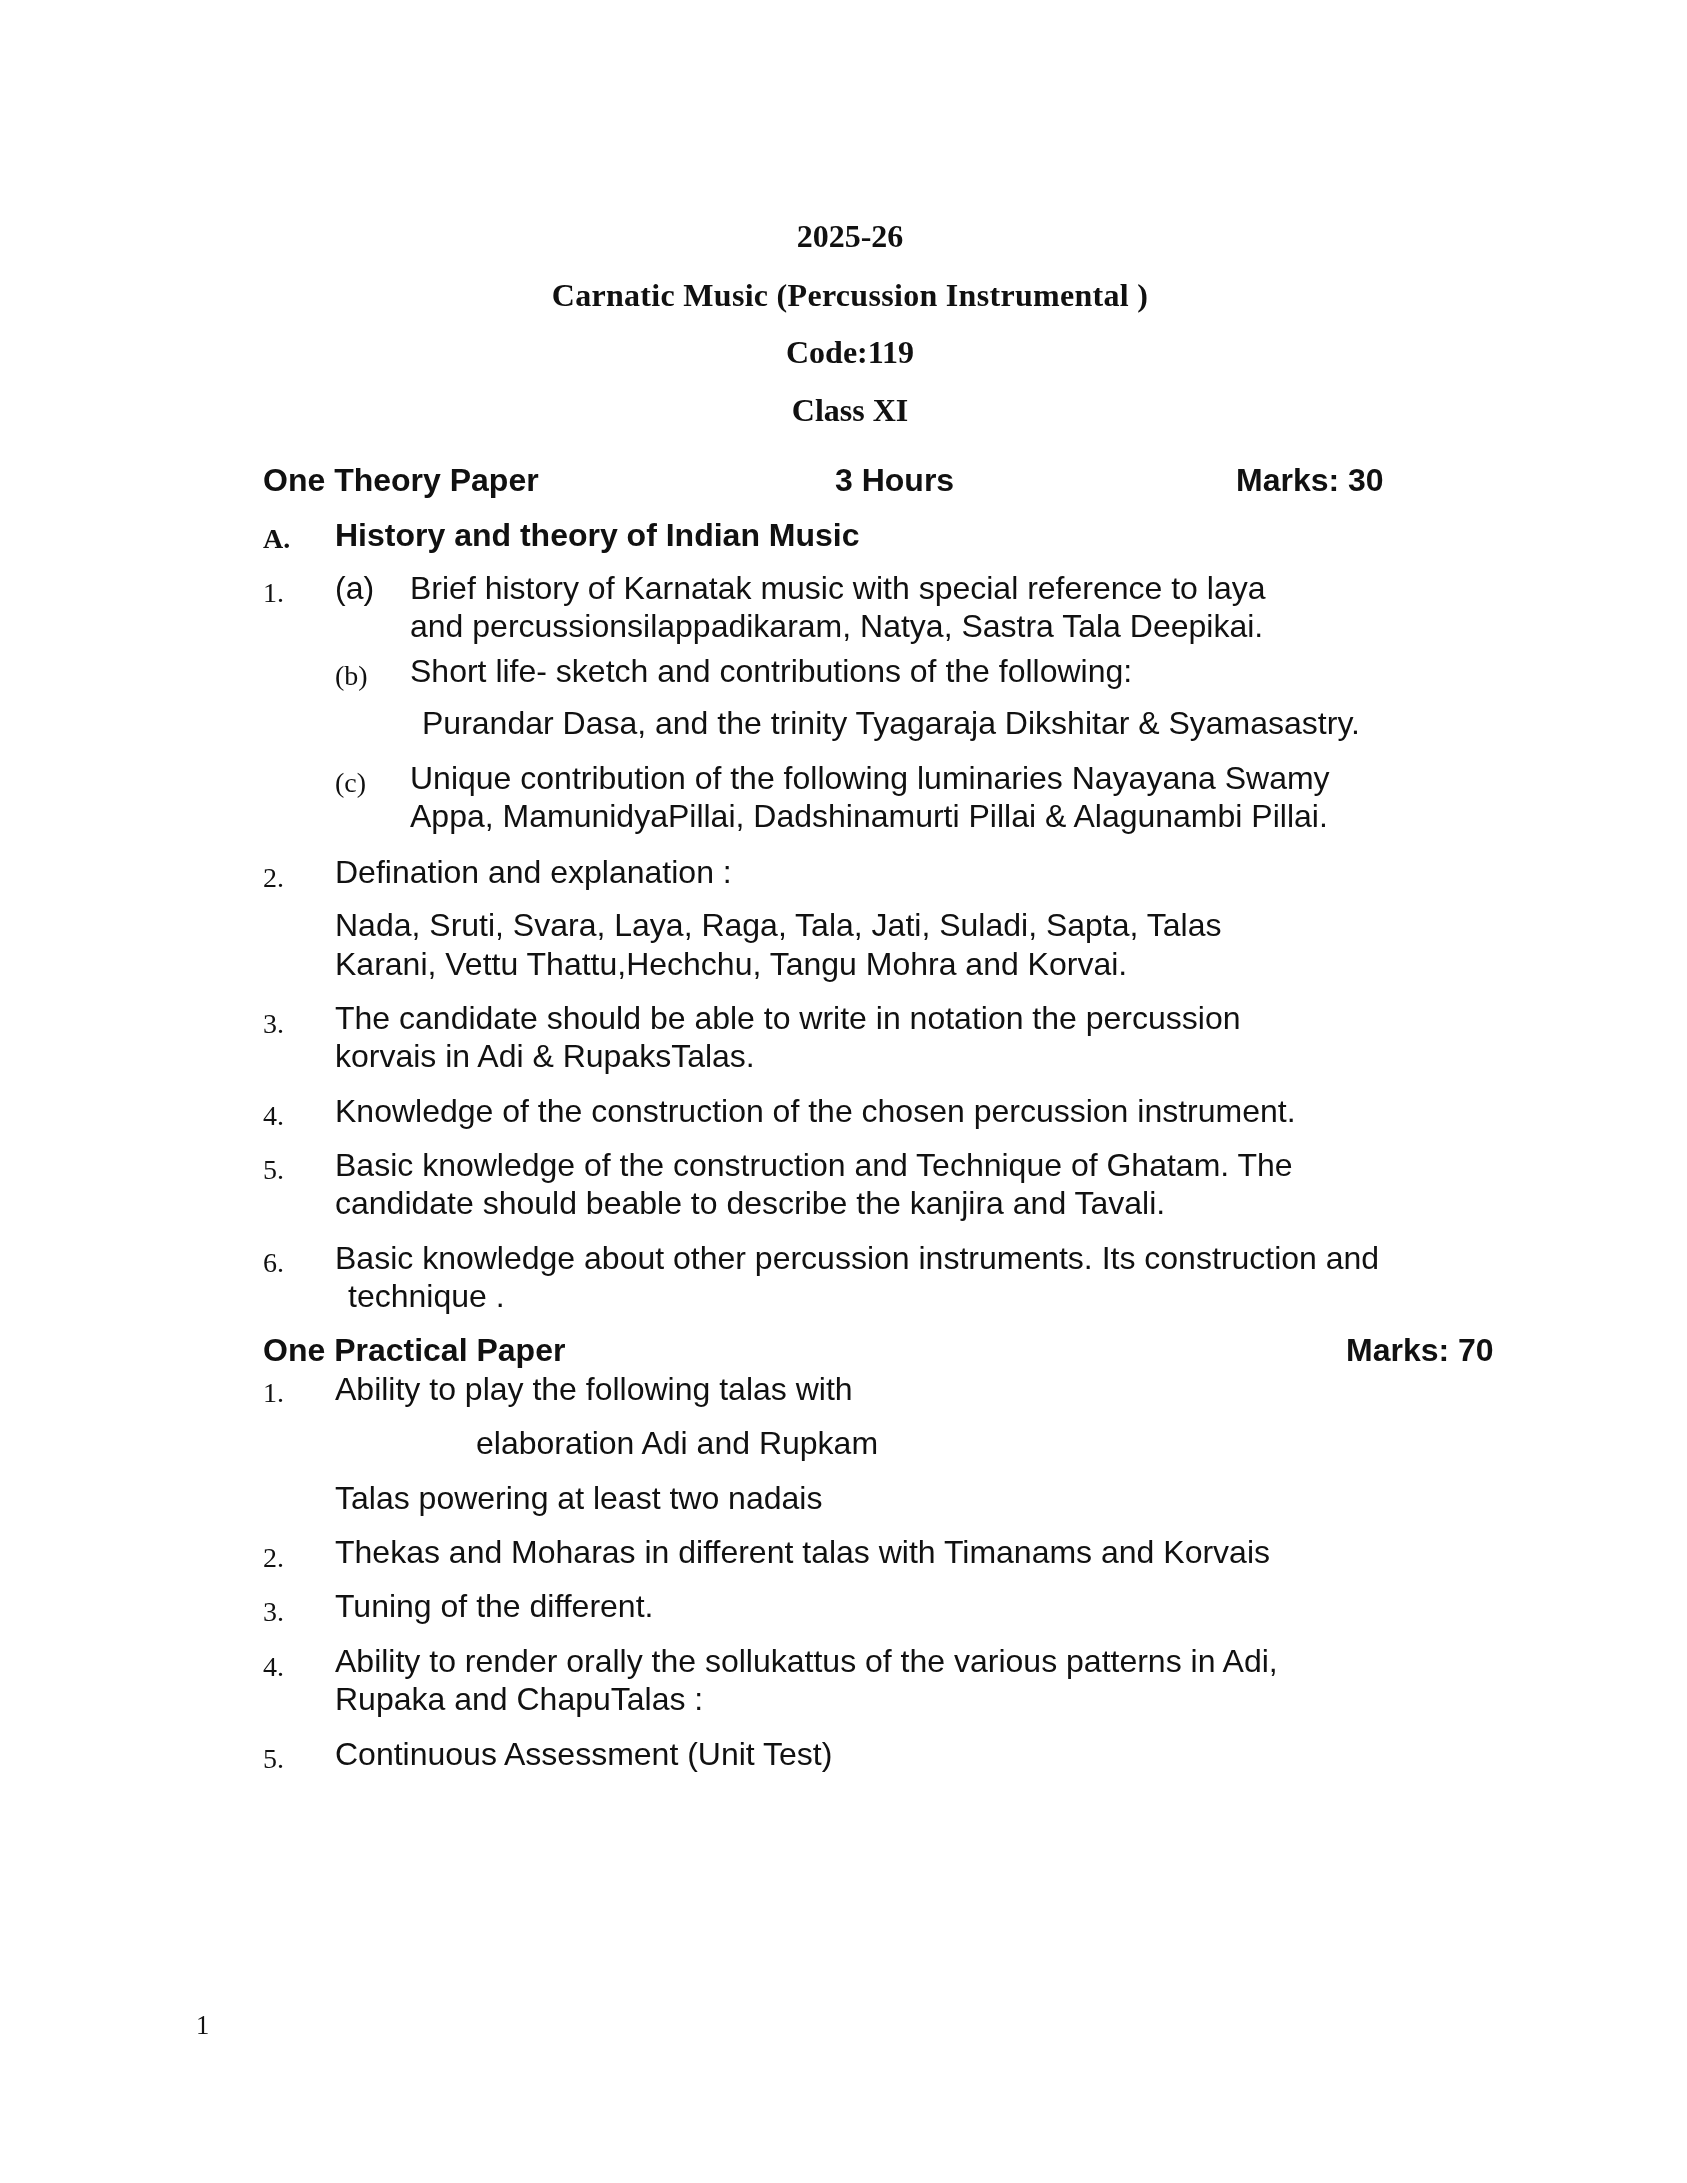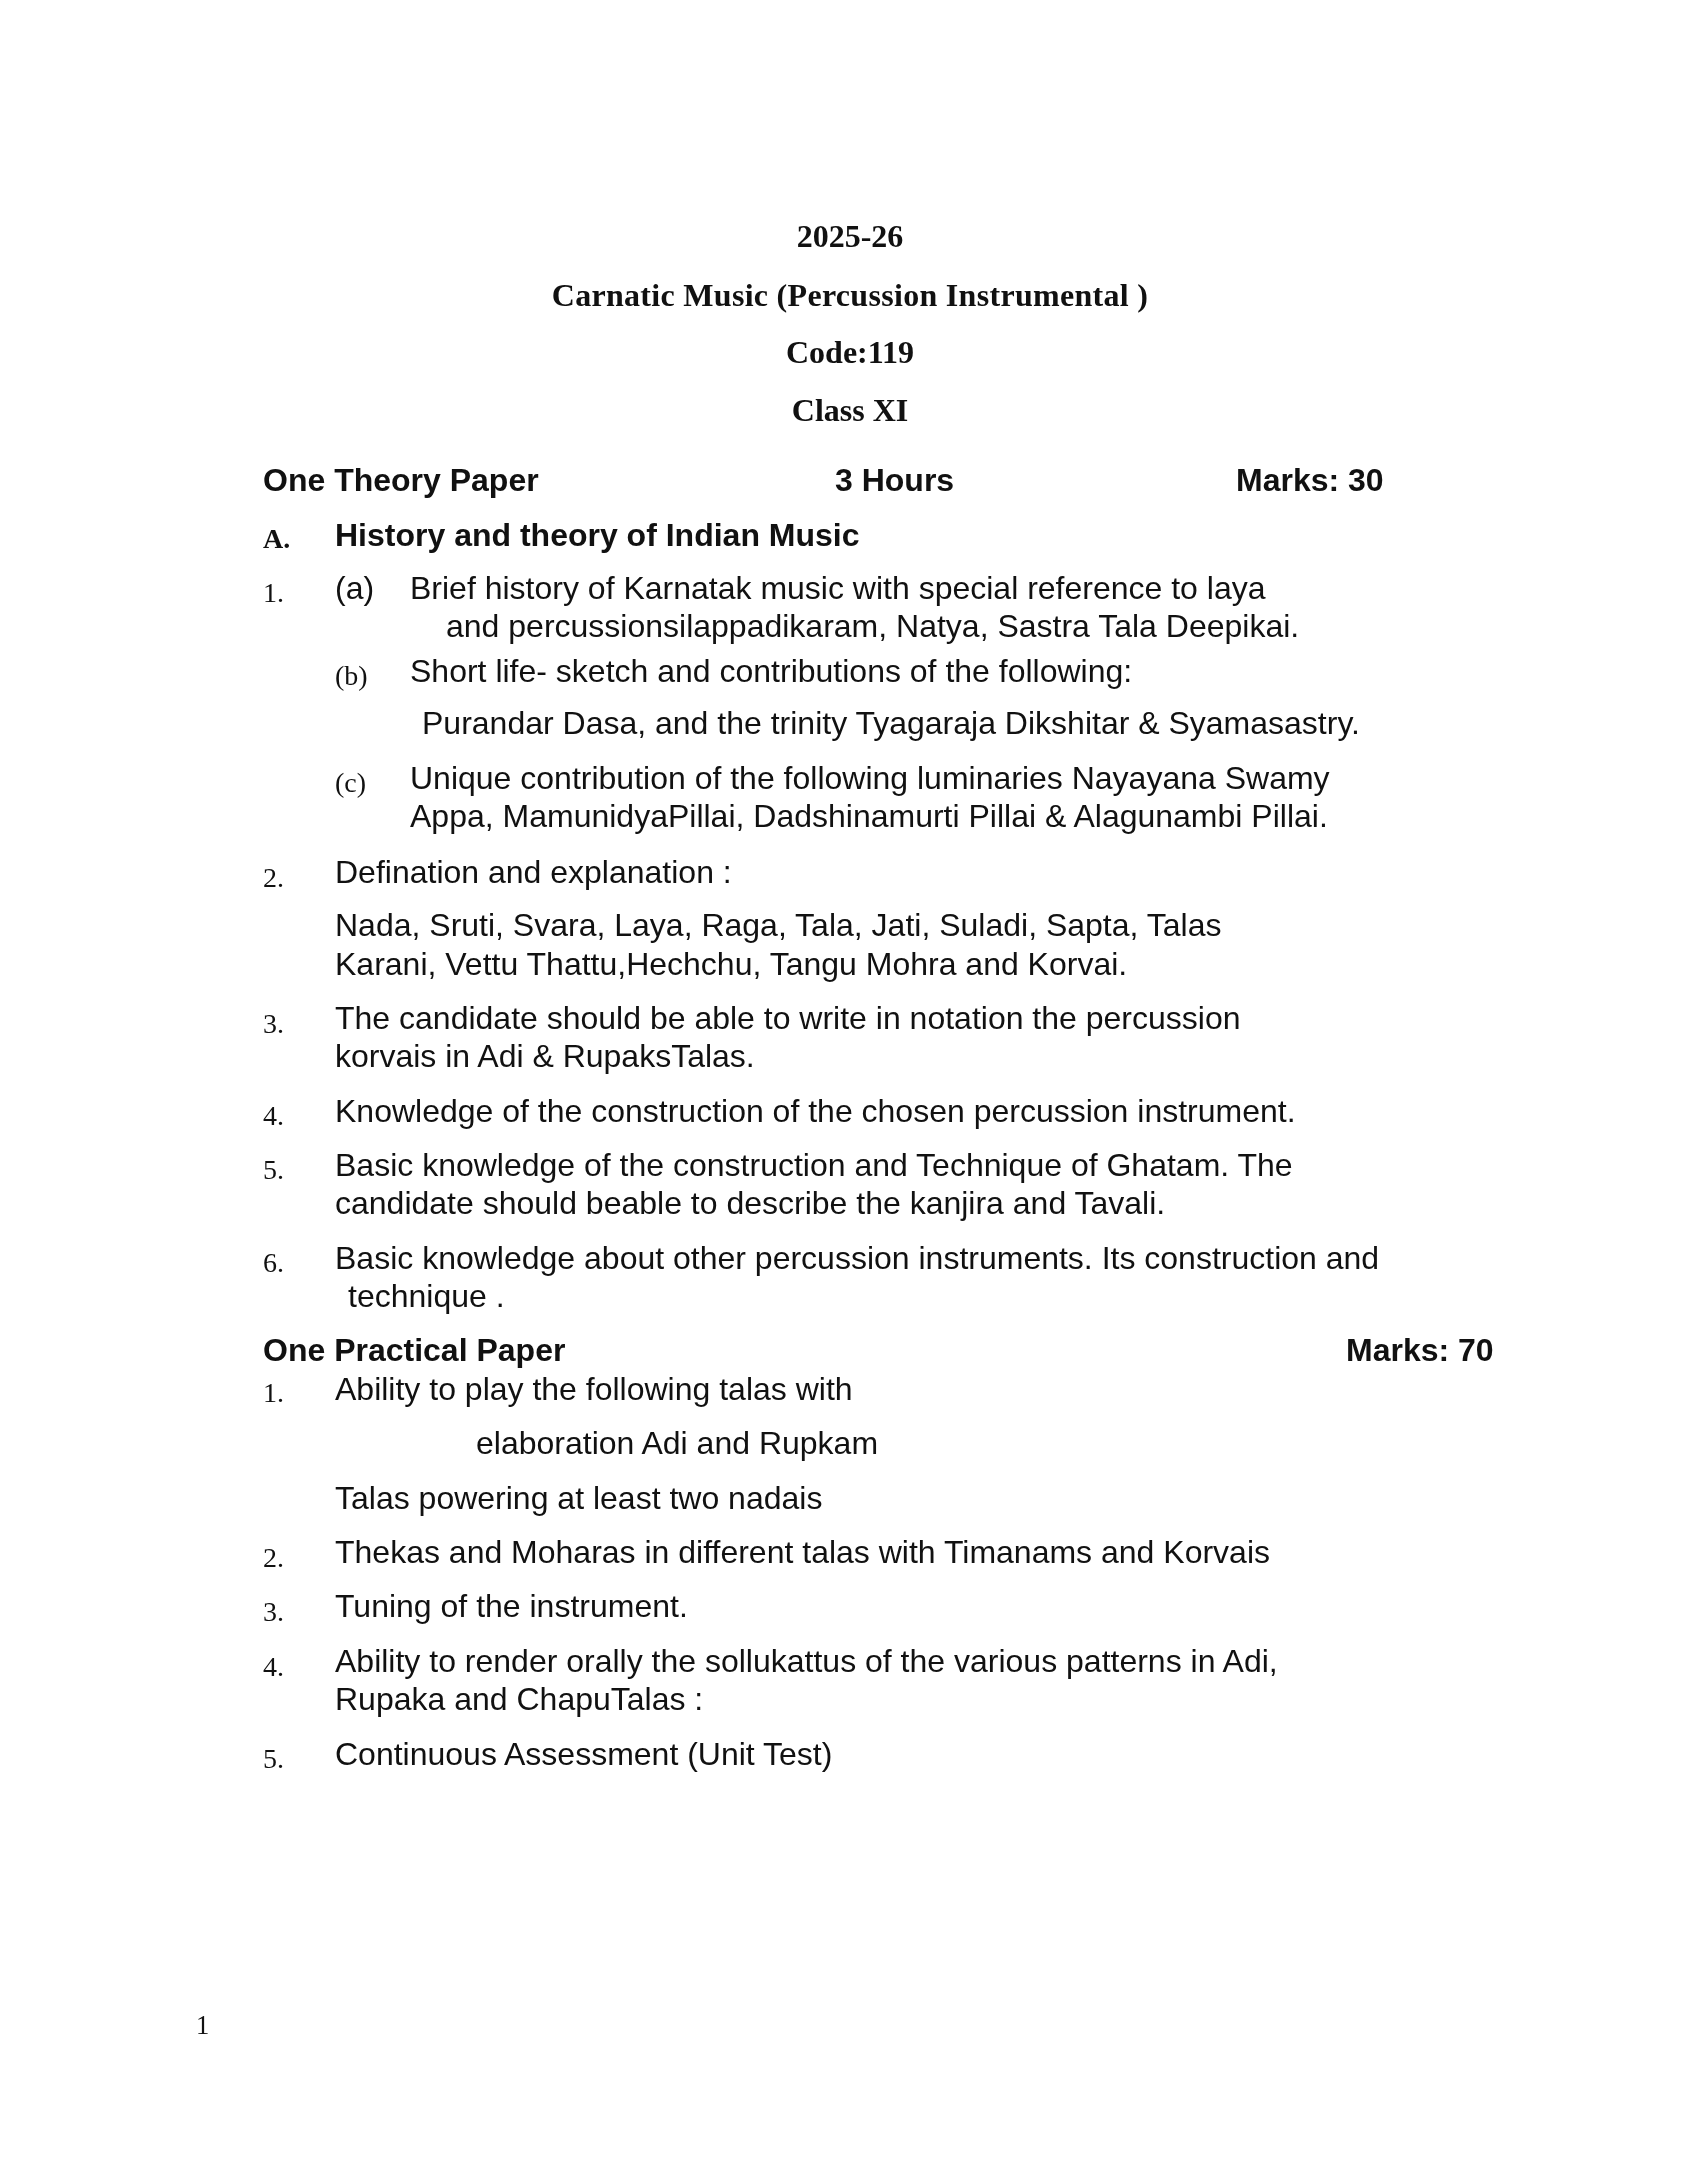--- a/index.html
+++ b/index.html
@@ -34,21 +34,21 @@
 
 <div>
   <div class="num bold" style="left:263px; top:523px;">A.</div>
   <div class="txt bold" style="left:335px; top:516px;">History and theory of Indian Music</div>
 </div>
 
 <div>
   <div class="num" style="left:263px; top:577px;">1.</div>
   <div class="txt" style="left:335px; top:569px;">(a)</div>
   <div class="txt just" style="left:410px; top:569px; width:987px;">Brief  history of Karnatak music with special reference to laya</div>
-  <div class="txt" style="left:410px; top:607px;margin-left:36px;">and  percussionsilappadikaram, Natya, Sastra Tala Deepikai.</div>
+  <div class="txt" style="left:410px; top:607px;">and  percussionsilappadikaram, Natya, Sastra Tala Deepikai.</div>
 
   <div class="num" style="left:335px; top:660px;">(b)</div>
   <div class="txt" style="left:410px; top:652px;">Short life- sketch and contributions of the following:</div>
   <div class="txt" style="left:410px; top:704px;margin-left:12px;">Purandar Dasa, and the trinity Tyagaraja Dikshitar &amp; Syamasastry.</div>
 
   <div class="num" style="left:335px; top:767px;">(c)</div>
   <div class="txt" style="left:410px; top:759px;">Unique contribution of the following luminaries Nayayana Swamy</div>
   <div class="txt" style="left:410px; top:797px;">Appa, MamunidyaPillai, Dadshinamurti Pillai &amp; Alagunambi Pillai.</div>
 </div>
 
@@ -94,21 +94,21 @@
   <div class="txt" style="left:335px; top:1479px;">Talas powering at least two nadais</div>
 </div>
 
 <div>
   <div class="num" style="left:263px; top:1542px;">2.</div>
   <div class="txt" style="left:335px; top:1533px;">Thekas  and Moharas in different  talas with Timanams and Korvais</div>
 </div>
 
 <div>
   <div class="num" style="left:263px; top:1596px;">3.</div>
-  <div class="txt" style="left:335px; top:1587px;">Tuning of  the instrument.</div>
+  <div class="txt" style="left:335px; top:1587px;">Tuning of  the different.</div>
 </div>
 
 <div>
   <div class="num" style="left:263px; top:1651px;">4.</div>
   <div class="txt" style="left:335px; top:1642px;">Ability to render orally the sollukattus of the various patterns in Adi,</div>
   <div class="txt" style="left:335px; top:1680px;">Rupaka and ChapuTalas :</div>
 </div>
 
 <div>
   <div class="num" style="left:263px; top:1743px;">5.</div>

